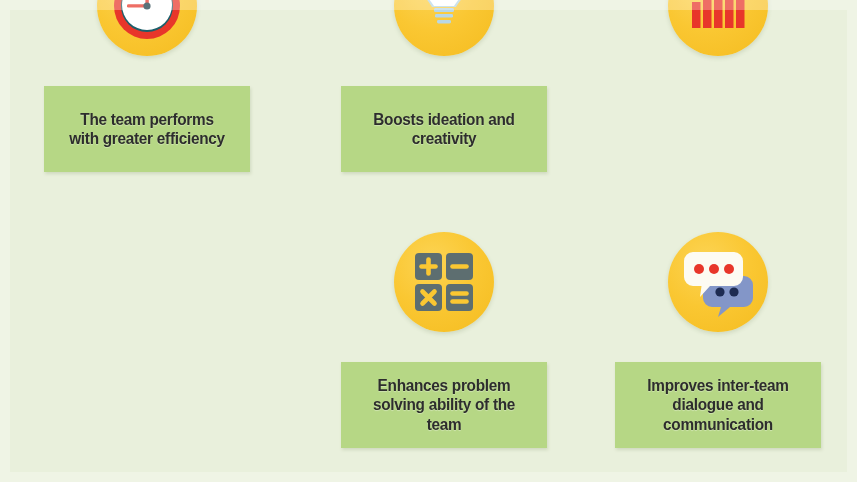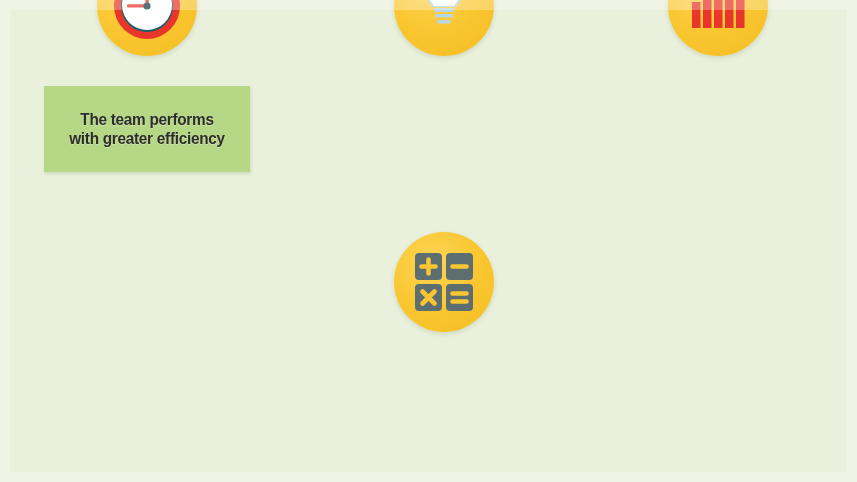--- a/index.html
+++ b/index.html
@@ -123,20 +123,24 @@
           <line x1="44" y1="24" x2="44" y2="44"></line>
           <line x1="50" y1="22" x2="50" y2="44"></line>
           <line x1="56" y1="24" x2="56" y2="44"></line>
         </g>
         <path d="M42 24 C42 16 50 14 50 20 C50 14 58 16 58 24" fill="none" stroke="#e8362a" stroke-width="3"></path>
         <rect x="40" y="52" width="20" height="4" rx="1.6" fill="#b8d7e6"></rect>
         <rect x="41" y="58" width="18" height="3.6" rx="1.4" fill="#b8d7e6"></rect>
         <rect x="43" y="64" width="14" height="3.4" rx="1.4" fill="#b8d7e6"></rect>
       </svg>
     </div>
+    <div class="textbox">
+      <span class="card-label">Boosts ideation and
+creativity</span>
+    </div>
   </div>
 
   <div class="card row0 col2">
     <div class="icon-wrap">
       <div class="icon-circle"></div>
       <svg class="icon-art" viewBox="0 0 100 100">
         <g fill="#e8362a">
           <rect x="24" y="46" width="8.5" height="26"></rect>
           <rect x="35" y="40" width="8.5" height="32"></rect>
           <rect x="46" y="34" width="8.5" height="38"></rect>
@@ -164,17 +168,45 @@
           <line x1="27.5" y1="34.5" x2="41.5" y2="34.5"></line>
           <line x1="34.5" y1="27.5" x2="34.5" y2="41.5"></line>
           <line x1="58.5" y1="34.5" x2="72.5" y2="34.5"></line>
           <line x1="28.5" y1="59.5" x2="40.5" y2="71.5"></line>
           <line x1="40.5" y1="59.5" x2="28.5" y2="71.5"></line>
           <line x1="58.5" y1="61.5" x2="72.5" y2="61.5"></line>
           <line x1="58.5" y1="69.5" x2="72.5" y2="69.5"></line>
         </g>
       </svg>
     </div>
-  </div>
-
+    <div class="textbox">
+      <span class="card-label">Enhances problem
+solving ability of the
+team</span>
+    </div>
+  </div>
+
+  <div class="card row1 col2">
+    <div class="icon-wrap">
+      <div class="icon-circle"></div>
+      <svg class="icon-art" viewBox="0 0 100 100">
+        <path d="M44 44 H76 a9 9 0 0 1 9 9 v13 a9 9 0 0 1 -9 9 H62 l-12 10 l3 -10 h-9 a9 9 0 0 1 -9 -9 v-13 a9 9 0 0 1 9 -9 Z" fill="#8396c8"></path>
+        <g fill="#1d2b52">
+          <circle cx="52" cy="60" r="4.6"></circle>
+          <circle cx="66" cy="60" r="4.6"></circle>
+        </g>
+        <path d="M25 20 H66 a9 9 0 0 1 9 9 v16 a9 9 0 0 1 -9 9 H42 l-10 11 l1.5 -11 H25 a9 9 0 0 1 -9 -9 v-16 a9 9 0 0 1 9 -9 Z" fill="#fdfbf2"></path>
+        <g fill="#e8362a">
+          <circle cx="31" cy="37" r="5"></circle>
+          <circle cx="46" cy="37" r="5"></circle>
+          <circle cx="61" cy="37" r="5"></circle>
+        </g>
+      </svg>
+    </div>
+    <div class="textbox">
+      <span class="card-label">Improves inter-team
+dialogue and
+communication</span>
+    </div>
+  </div>
 
   <div id="frame-overlay"></div>
 </div>
 
 </body></html>

